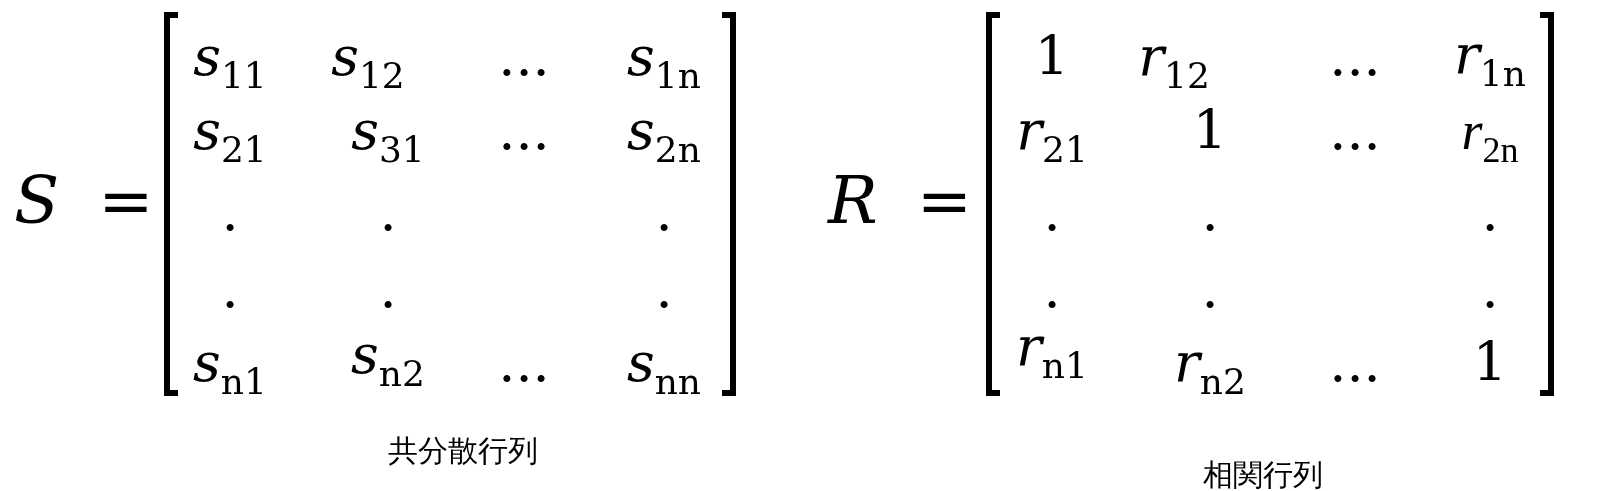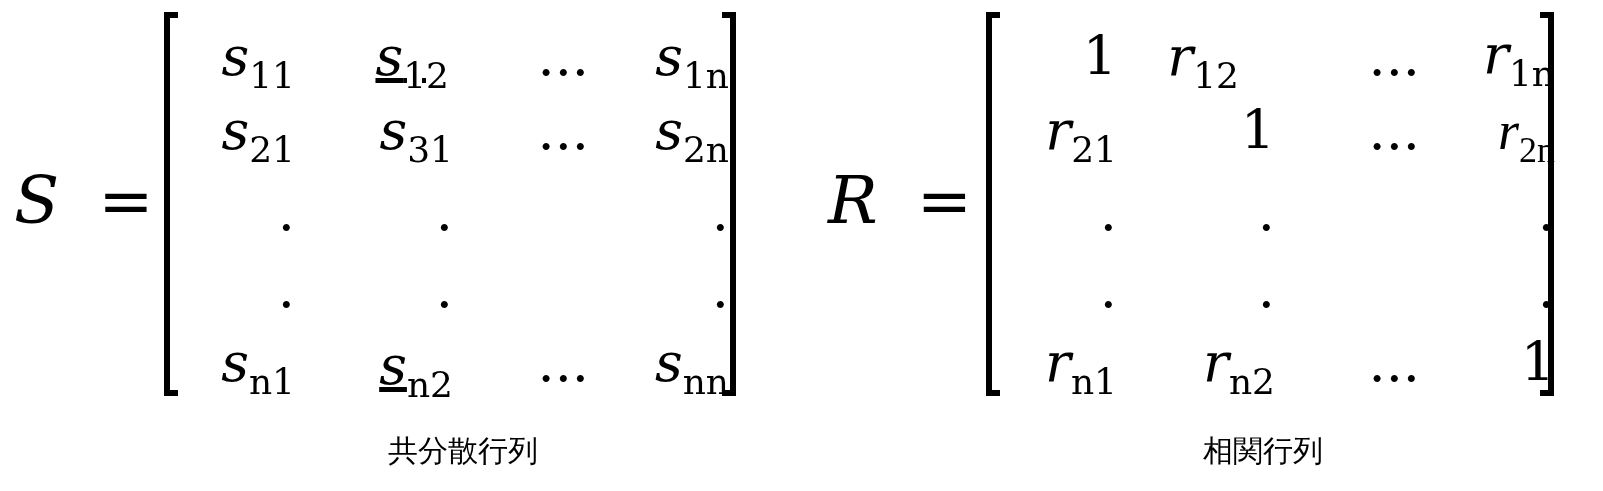--- a/index.html
+++ b/index.html
@@ -3,54 +3,54 @@
 <meta charset="utf-8">
 <style>
   html, body { margin: 0; padding: 0; background: #ffffff; }
   body { width: 1603px; height: 491px; position: relative; overflow: hidden; color: #000; }
   .math { font-family: "DejaVu Serif", "Liberation Serif", serif; }
   .lhs { position: absolute; top: 168px; font-size: 66px; line-height: 1; }
   .lhs i { font-style: italic; }
   .bracket { position: absolute; top: 12px; height: 384px; width: 14px; border: 6px solid #000; box-sizing: border-box; }
   .bracket.left { border-right: none; }
   .bracket.right { border-left: none; }
-  .cell { position: absolute; width: 130px; text-align: right; font-size: 54px; line-height: 1; transform: translateX(-50%); white-space: nowrap; }
+  .cell { position: absolute; width: 130px; text-align: center; font-size: 54px; line-height: 1; transform: translateX(-50%); white-space: nowrap; }
   .cell i { font-style: italic; }
   .cell sub { font-size: 36px; vertical-align: -0.35em; line-height: 0; font-style: normal; }
   .caption { position: absolute; top: 436px; font-family: "DejaVu Sans", "Liberation Sans", sans-serif; font-size: 30px; line-height: 1; transform: translateX(-50%); white-space: nowrap; }
 </style>
 </head>
 <body>
 
 <div>
   <div class="lhs math" style="left:14px;">
     <i>S</i>
     <span style="margin-left:18px;">=</span>
   </div>
   <div class="bracket left" style="left:164px;"></div>
   <div class="bracket right" style="left:722px;"></div>
   <div id="cov-cells">
       <div class="cell math" style="left: 230px; top: 30px;"><i>s</i><sub>11</sub></div>
-      <div class="cell math" style="left: 384px; top: 30px; text-decoration: underline;"><i>s</i><sub>12</sub></div>
+      <div class="cell math" style="left: 368px; top: 30px;"><i>s</i><sub>12</sub></div>
       <div class="cell math" style="left: 524px; top: 30px;"><i style="font-style: normal;">...</i></div>
       <div class="cell math" style="left: 664px; top: 30px;"><i>s</i><sub>1n</sub></div>
       <div class="cell math" style="left: 230px; top: 104px;"><i>s</i><sub>21</sub></div>
       <div class="cell math" style="left: 388px; top: 104px;"><i>s</i><sub>31</sub></div>
       <div class="cell math" style="left: 524px; top: 104px;"><i style="font-style: normal;">...</i></div>
       <div class="cell math" style="left: 664px; top: 104px;"><i>s</i><sub>2n</sub></div>
       <div class="cell math" style="left: 230px; top: 185px;"><i style="font-style: normal;">.</i></div>
       <div class="cell math" style="left: 388px; top: 185px;"><i style="font-style: normal;">.</i></div>
       <div class="cell math" style="left: 524px; top: 185px;"><i></i></div>
       <div class="cell math" style="left: 664px; top: 185px;"><i style="font-style: normal;">.</i></div>
       <div class="cell math" style="left: 230px; top: 262px;"><i style="font-style: normal;">.</i></div>
       <div class="cell math" style="left: 388px; top: 262px;"><i style="font-style: normal;">.</i></div>
       <div class="cell math" style="left: 524px; top: 262px;"><i></i></div>
       <div class="cell math" style="left: 664px; top: 262px;"><i style="font-style: normal;">.</i></div>
       <div class="cell math" style="left: 230px; top: 336px;"><i>s</i><sub>n1</sub></div>
-      <div class="cell math" style="left: 388px; top: 339px; text-decoration: underline;"><i>s</i><sub>n2</sub></div>
+      <div class="cell math" style="left: 388px; top: 328px;"><i>s</i><sub>n2</sub></div>
       <div class="cell math" style="left: 524px; top: 336px;"><i style="font-style: normal;">...</i></div>
       <div class="cell math" style="left: 664px; top: 336px;"><i>s</i><sub>nn</sub></div>
     </div>
   <div class="caption" style="left:463px;">共分散行列</div>
 </div>
 
 <div>
   <div class="lhs math" style="left:828px;">
     <i>R</i>
     <span style="margin-left:18px;">=</span>
@@ -67,19 +67,19 @@
       <div class="cell math" style="left: 1355px; top: 104px;"><i style="font-style: normal;">...</i></div>
       <div class="cell math" style="left: 1490px; top: 104px; font-family: Liberation Serif, serif;"><i>r</i><sub>2n</sub></div>
       <div class="cell math" style="left: 1052px; top: 185px;"><i style="font-style: normal;">.</i></div>
       <div class="cell math" style="left: 1210px; top: 185px;"><i style="font-style: normal;">.</i></div>
       <div class="cell math" style="left: 1355px; top: 185px;"><i></i></div>
       <div class="cell math" style="left: 1490px; top: 185px;"><i style="font-style: normal;">.</i></div>
       <div class="cell math" style="left: 1052px; top: 262px;"><i style="font-style: normal;">.</i></div>
       <div class="cell math" style="left: 1210px; top: 262px;"><i style="font-style: normal;">.</i></div>
       <div class="cell math" style="left: 1355px; top: 262px;"><i></i></div>
       <div class="cell math" style="left: 1490px; top: 262px;"><i style="font-style: normal;">.</i></div>
-      <div class="cell math" style="left: 1052px; top: 336px;"><i>r</i><sub>n1</sub></div>
+      <div class="cell math" style="left: 1052px; top: 320px;"><i>r</i><sub>n1</sub></div>
       <div class="cell math" style="left: 1210px; top: 336px;"><i>r</i><sub>n2</sub></div>
       <div class="cell math" style="left: 1355px; top: 336px;"><i style="font-style: normal;">...</i></div>
       <div class="cell math" style="left: 1490px; top: 336px;"><i style="font-style: normal;">1</i></div>
     </div>
-  <div class="caption" style="left:1263px;">相関行列</div>
+  <div class="caption" style="left:1263px;margin-top:24px;">相関行列</div>
 </div>
 
 </body></html>

